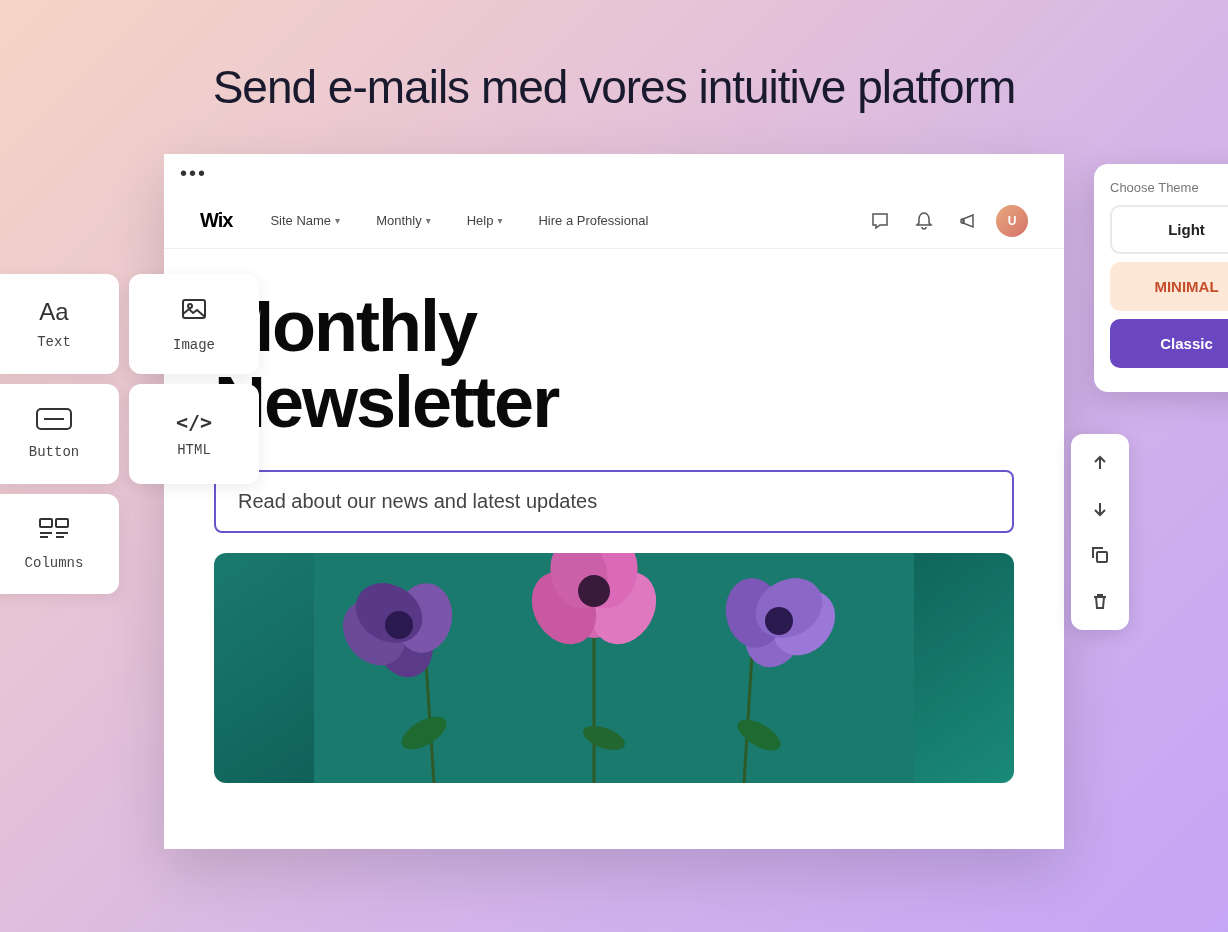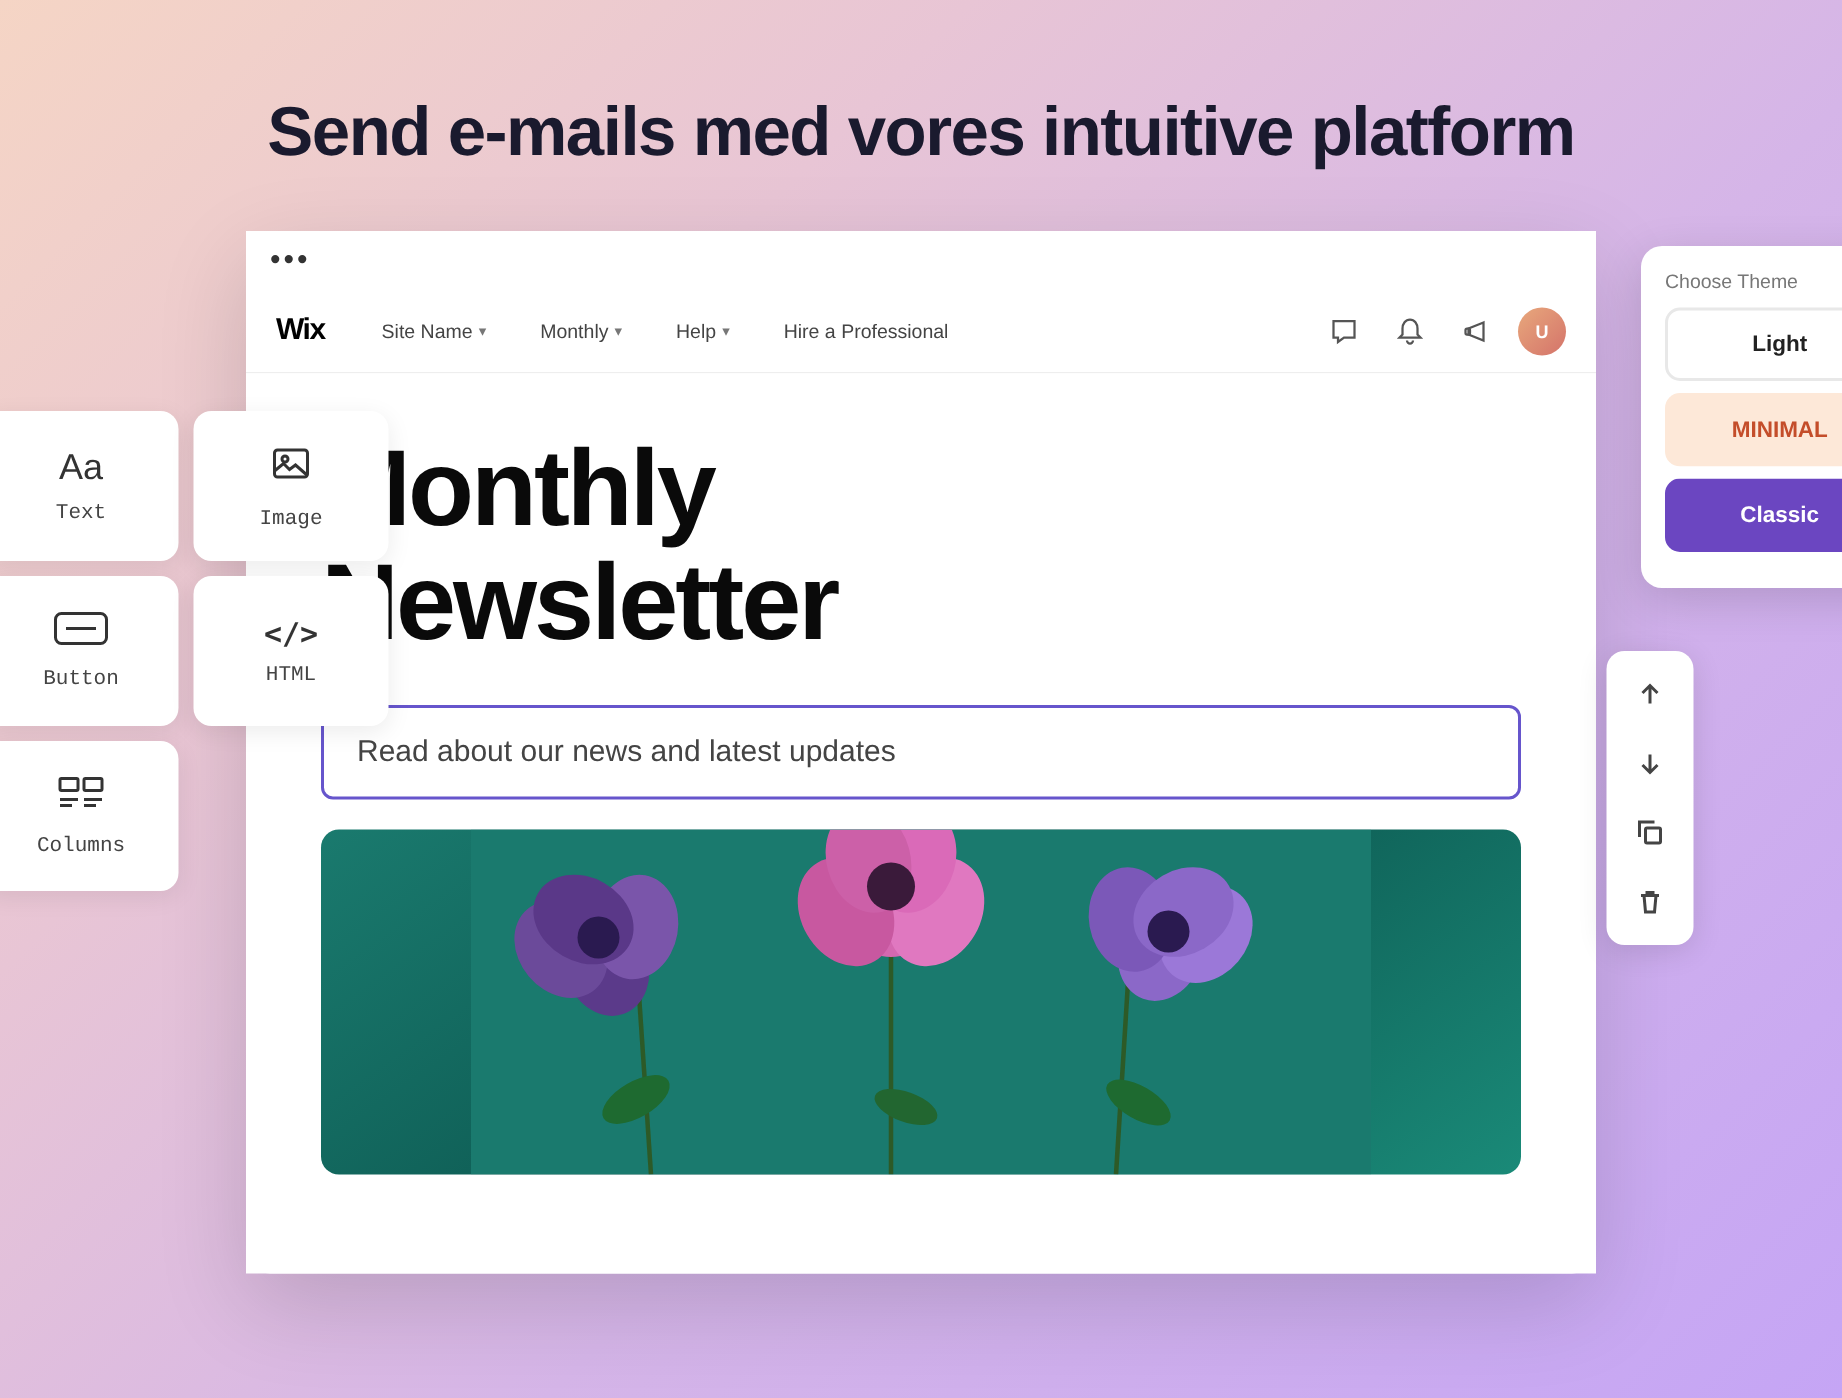--- a/index.html
+++ b/index.html
@@ -11,21 +11,21 @@
       background: linear-gradient(135deg, #f5d5c5 0%, #e8c5d5 30%, #d5b5e8 60%, #c5a5f5 100%);
       display: flex;
       flex-direction: column;
       align-items: center;
       justify-content: flex-start;
       padding-top: 60px;
     }
 
     .page-title {
       font-size: 46px;
-      font-weight: 700;
+      font-weight: 400;
       color: #1a1a2e;
       text-align: center;
       margin-bottom: 40px;
       letter-spacing: -1px;
     }
 
     .editor-container {
       position: relative;
       width: 900px;
       background: #fff;
@@ -75,21 +75,21 @@
       grid-template-columns: 1fr 1fr;
       gap: 10px;
     }
 
     
     .wix-navbar {
       background: #fff;
       border-bottom: 1px solid #eee;
       display: flex;
       align-items: center;
-      padding: 0 20px;
+      padding: 0 36px;
       height: 56px;
       border-radius: 16px 16px 0 0;
       gap: 20px;
     }
 
     .wix-logo {
       font-size: 20px;
       font-weight: 900;
       color: #000;
       letter-spacing: -1px;

